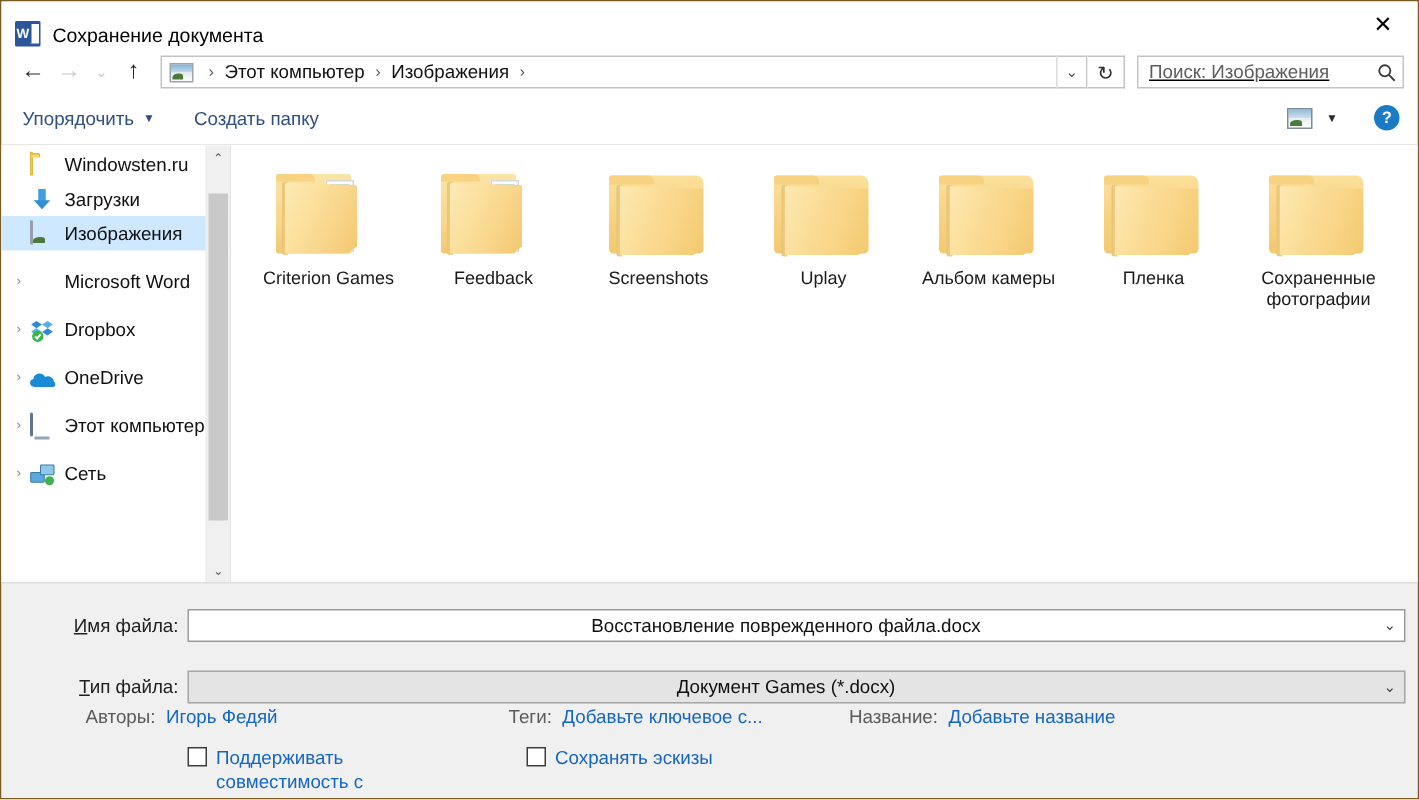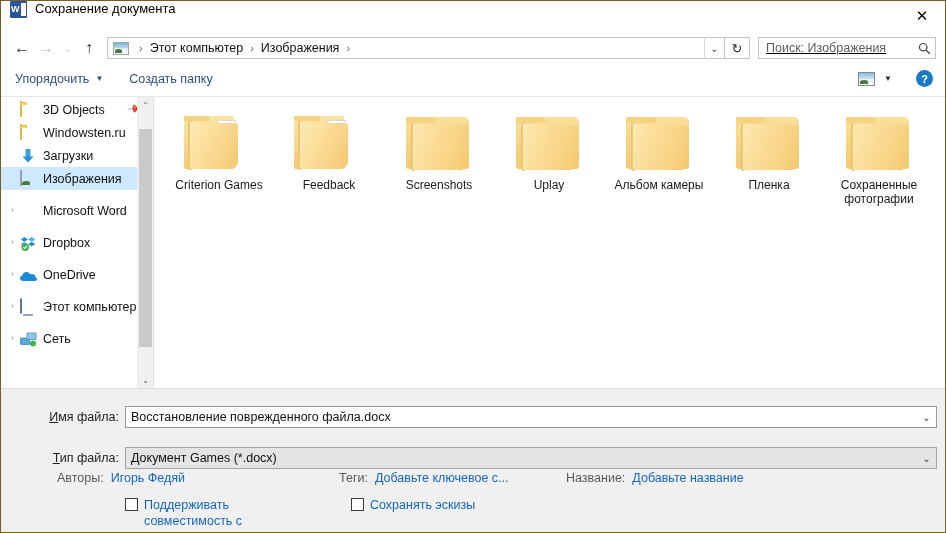--- a/index.html
+++ b/index.html
@@ -21,21 +21,21 @@
     border: 1px solid #7a5c22;
     display: flex;
     flex-direction: column;
   }
 
   
   .titlebar {
     height: 30px;
     flex: 0 0 30px;
     display: flex;
-    align-items: flex-start;
+    align-items: flex-end;
     background: #ffffff;
     padding-left: 9px;
     position: relative;
   }
   .word-icon {
     width: 17px; height: 17px;
     position: relative;
     flex: 0 0 17px;
     background: #2b579a;
     border-radius: 1px;
@@ -586,20 +586,21 @@
   }
   .combo.white { background: #ffffff; }
   .combo.grey  { background: #e4e4e4; border-color: #a6a6a6; }
   .combo .val {
     flex: 1 1 auto;
     font-size: 12.5px;
     color: #101010;
     padding-left: 5px;
     white-space: nowrap;
     overflow: hidden;
+    text-align: center;
   }
   .combo .chev {
     width: 19px;
     flex: 0 0 19px;
     text-align: center;
     font-size: 10px;
     color: #444444;
   }
 
   .meta-row {
@@ -696,26 +697,20 @@
     <span class="view-icon"></span>
     <span class="view-caret">▼</span>
     <span class="help-icon">?</span>
   </div>
 
   <div class="middle">
 
     <div class="sidebar">
       <div class="tree">
 
-        <div class="tree-row">
-          <span class="expander"></span>
-          <span class="tr-icon"><span class="ic-folder"></span></span>
-          <span class="tree-label">3D Objects</span>
-          <span class="pin-icon">📌</span>
-        </div>
 
         <div class="tree-row">
           <span class="expander"></span>
           <span class="tr-icon"><span class="ic-folder"></span></span>
           <span class="tree-label">Windowsten.ru</span>
         </div>
 
         <div class="tree-row">
           <span class="expander"></span>
           <span class="tr-icon">

